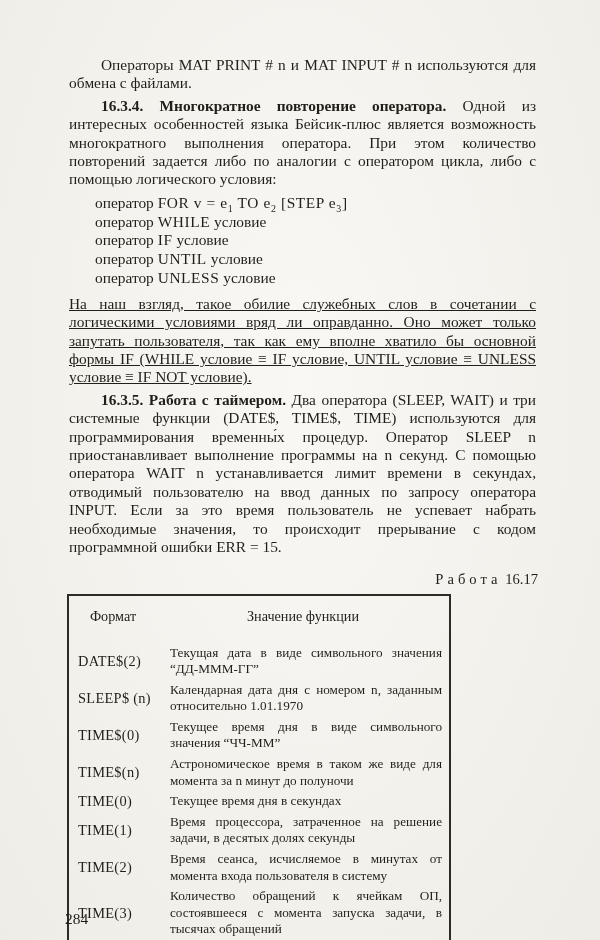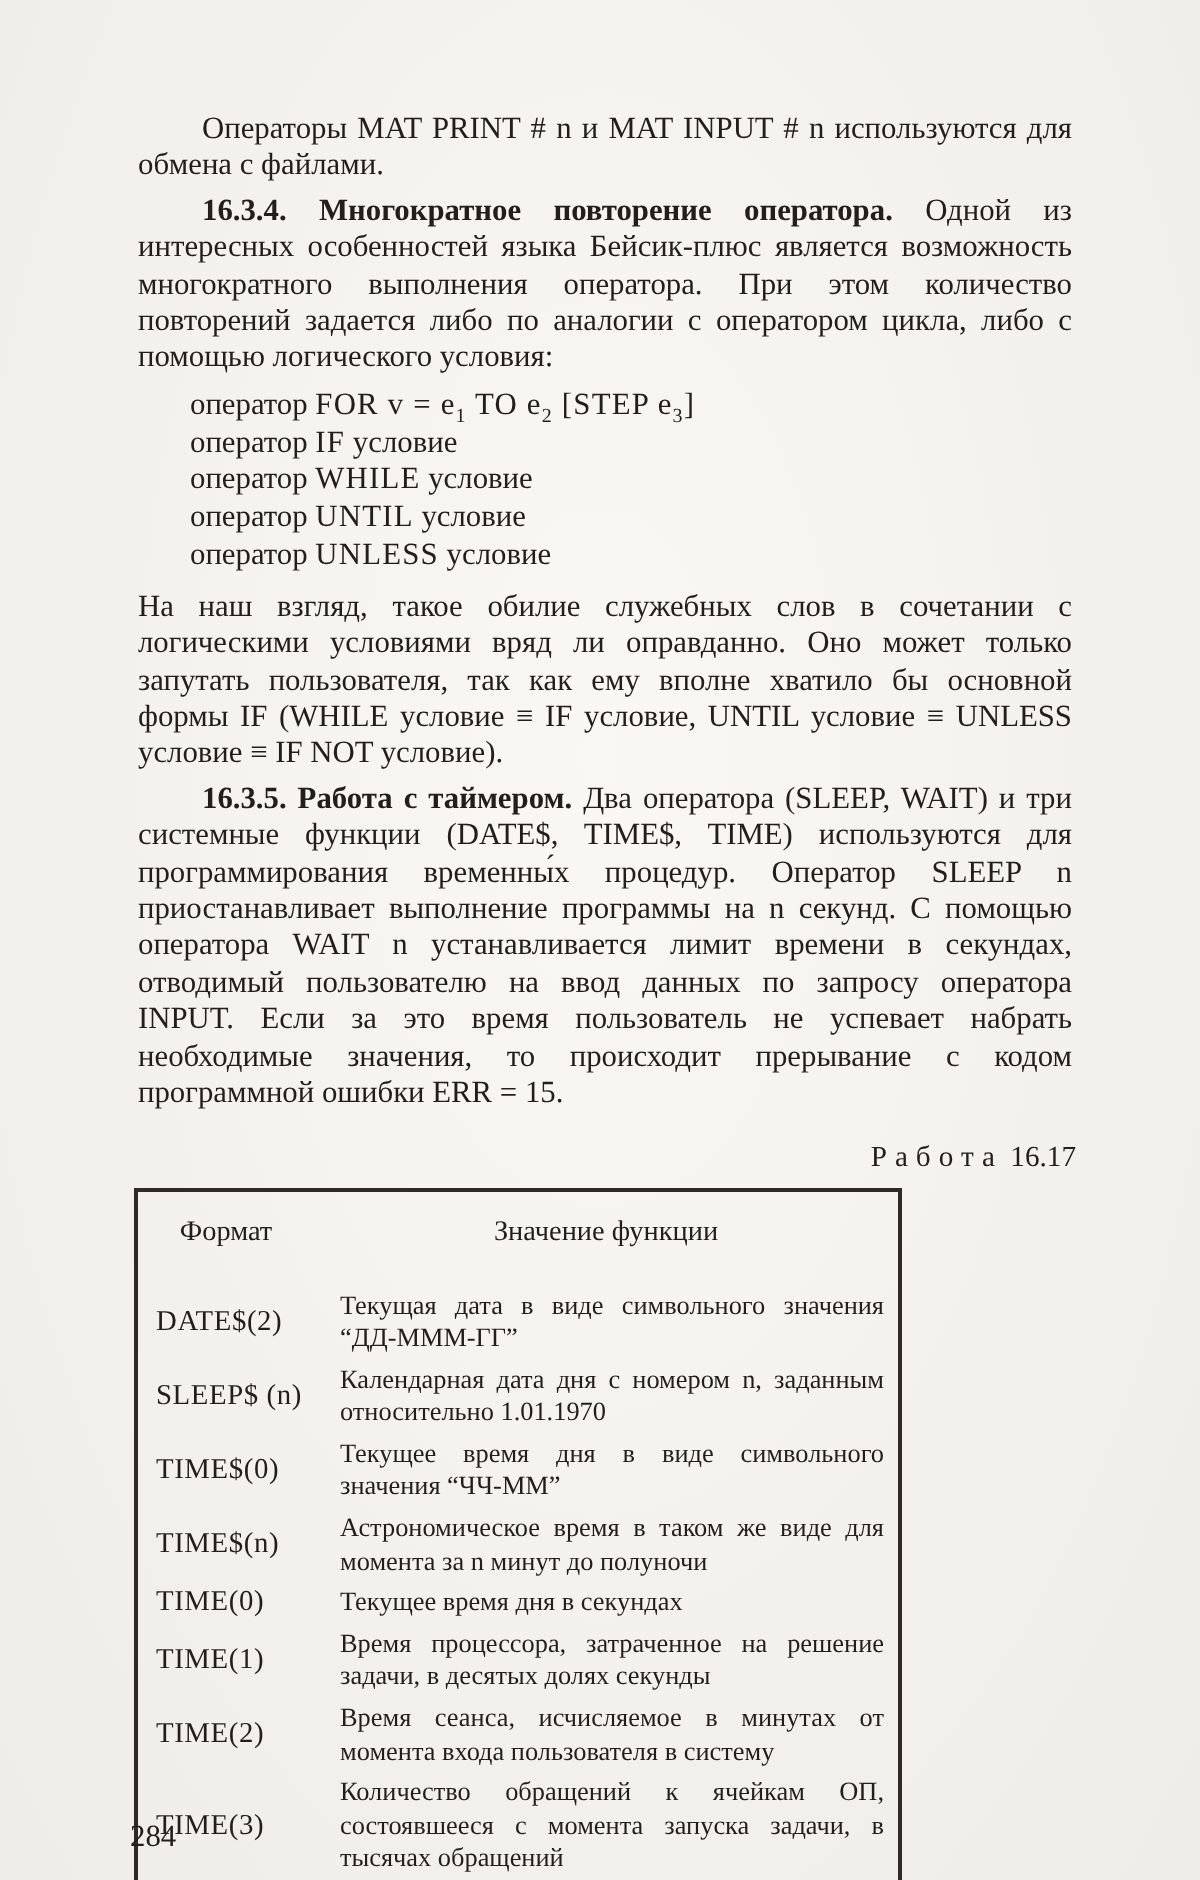--- a/index.html
+++ b/index.html
@@ -102,27 +102,27 @@
 <body>
 
 <div class="book-page">
 
   <p class="para"><span>Операторы MAT PRINT # n и MAT INPUT # n используются для обмена с файлами.</span></p>
 
   <p class="para"><b class="sec-head">16.3.4. Многократное повторение оператора.</b> <span>Одной из интересных особенностей языка Бейсик-плюс является возможность многократного выполнения оператора. При этом количество повторений задается либо по аналогии с оператором цикла, либо с помощью логического условия:</span></p>
 
   <div class="operator-list">
     <div class="op-line"><span>оператор</span> <span class="kw"><span>FOR v = e</span><sub>1</sub><span> TO e</span><sub>2</sub><span> [STEP e</span><sub>3</sub><span>]</span></span></div>
+    <div class="op-line"><span>оператор</span> <span class="kw">WHILE</span> <span>условие</span></div>
     <div class="op-line"><span>оператор</span> <span class="kw">IF</span> <span>условие</span></div>
-    <div class="op-line"><span>оператор</span> <span class="kw">WHILE</span> <span>условие</span></div>
     <div class="op-line"><span>оператор</span> <span class="kw">UNTIL</span> <span>условие</span></div>
     <div class="op-line"><span>оператор</span> <span class="kw">UNLESS</span> <span>условие</span></div>
   </div>
 
-  <p class="para" style="text-indent:0;"><span>На наш взгляд, такое обилие служебных слов в сочетании с логическими условиями вряд ли оправданно. Оно может только запутать пользователя, так как ему вполне хватило бы основной формы IF (WHILE условие ≡ IF условие, UNTIL условие ≡ UNLESS условие ≡ IF NOT условие).</span></p>
+  <p class="para" style="text-indent:0;text-decoration:underline;"><span>На наш взгляд, такое обилие служебных слов в сочетании с логическими условиями вряд ли оправданно. Оно может только запутать пользователя, так как ему вполне хватило бы основной формы IF (WHILE условие ≡ IF условие, UNTIL условие ≡ UNLESS условие ≡ IF NOT условие).</span></p>
 
   <p class="para"><b class="sec-head">16.3.5. Работа с таймером.</b> <span>Два оператора (SLEEP, WAIT) и три системные функции (DATE$, TIME$, TIME) используются для программирования временны́х процедур. Оператор SLEEP n приостанавливает выполнение программы на n секунд. С помощью оператора WAIT n устанавливается лимит времени в секундах, отводимый пользователю на ввод данных по запросу оператора INPUT. Если за это время пользователь не успевает набрать необходимые значения, то происходит прерывание с кодом программной ошибки ERR = 15.</span></p>
 
   <div class="tbl-caption"><span class="spaced">Работа</span>&nbsp;<span>16.17</span></div>
 
   <table class="fn-table">
     <colgroup>
         <col class="c-format">
         <col class="c-value">
       </colgroup>

